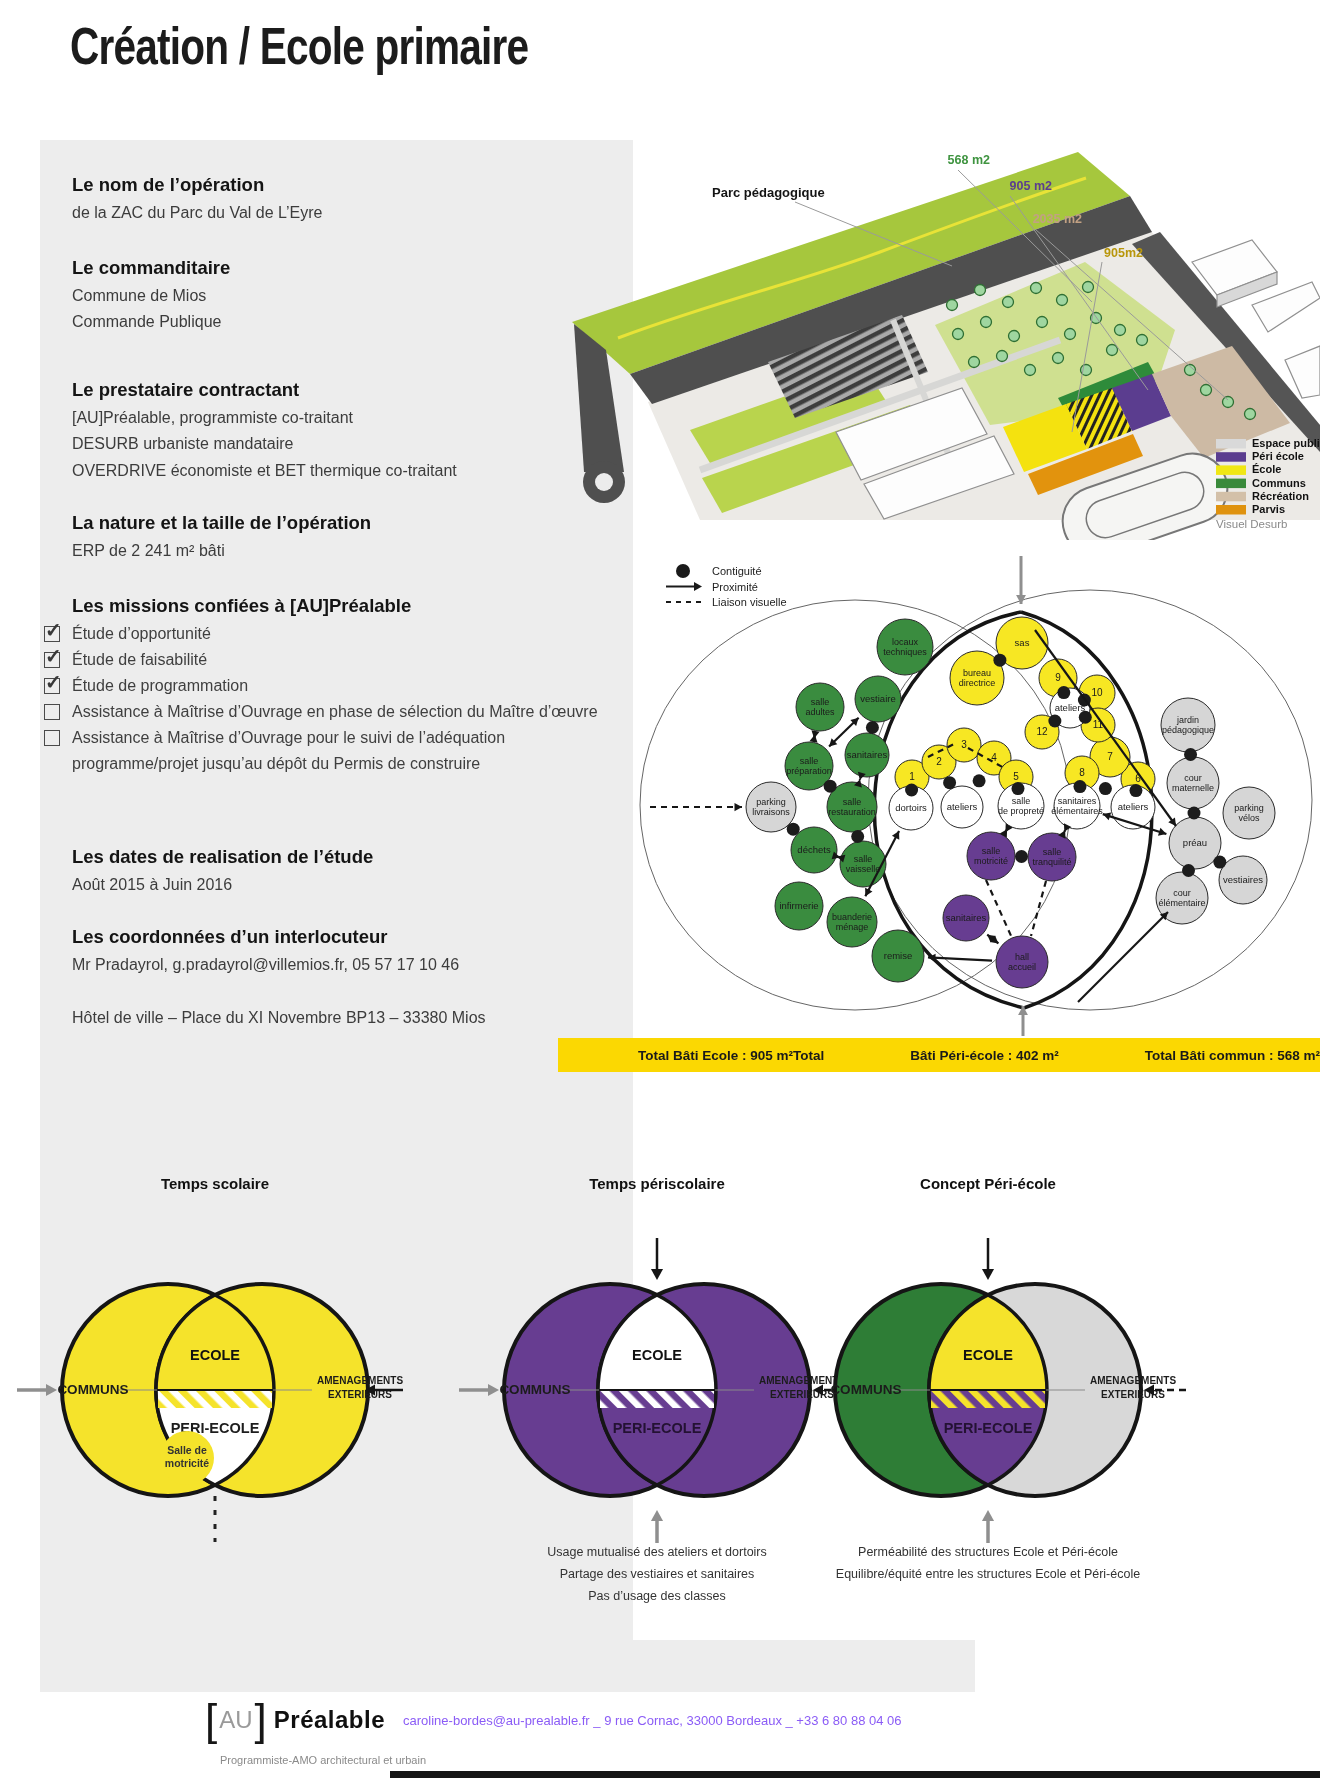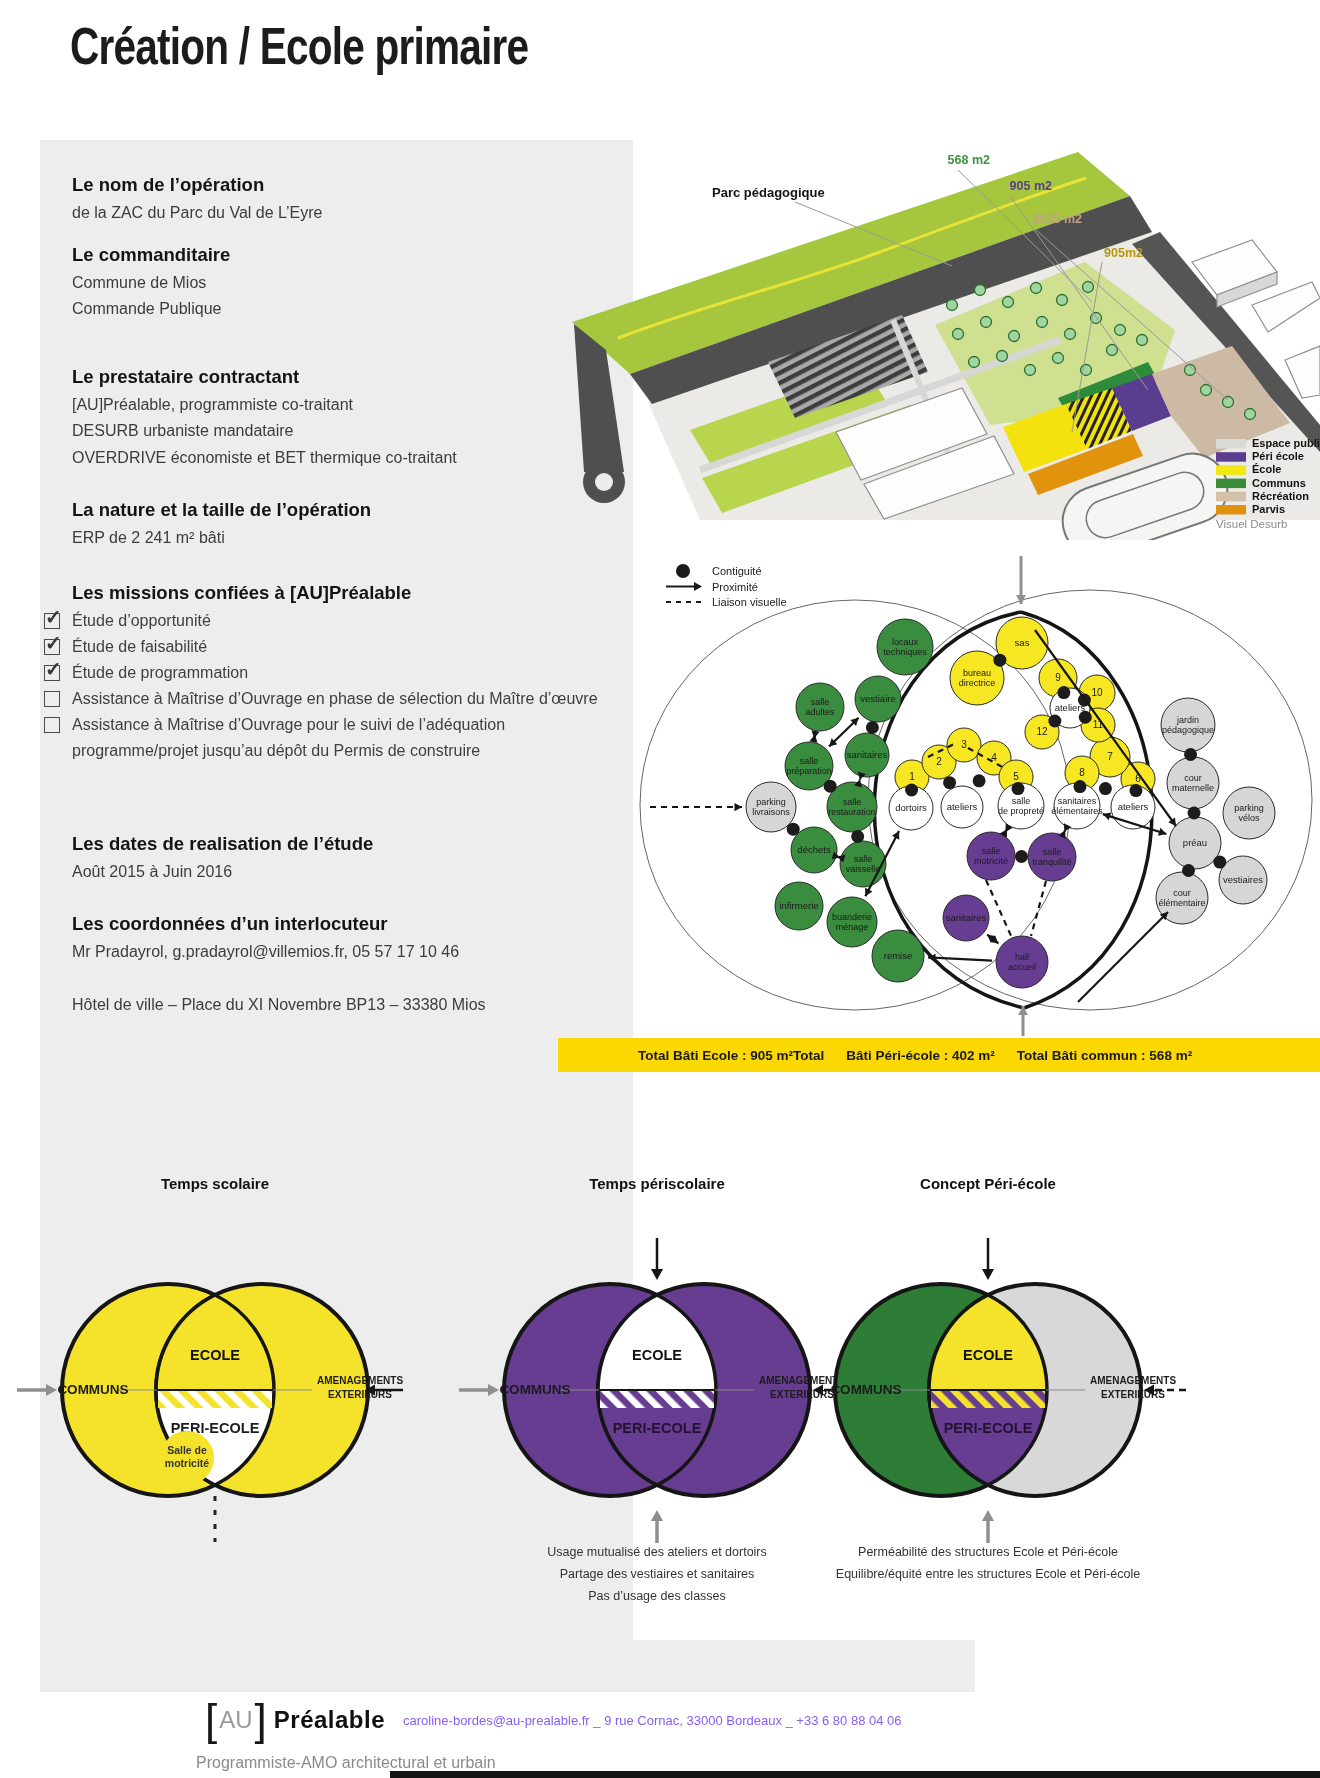--- a/index.html
+++ b/index.html
@@ -18,46 +18,46 @@
   .chk-row{display:flex;margin-left:-28px;align-items:flex-start;}
   .box{width:14px;height:14px;border:1.8px solid #4a4a4a;margin:5px 12px 0 0;flex:none;position:relative;background:#ededed;}
   .tick{position:absolute;top:-9px;left:0px;font-size:20px;color:#383838;font-weight:bold;}
   .chk-label{font-size:16px;color:#3f3f3f;line-height:26px;}
   
   #siteplan{position:absolute;left:560px;top:140px;}
   #bubbles{position:absolute;left:560px;top:540px;}
   #venns{position:absolute;left:0px;top:1165px;}
   
   #totalsbar{position:absolute;left:558px;top:1038px;width:762px;height:34px;display:flex;align-items:center;
-             padding-left:80px;box-sizing:border-box;gap:22px;}
+             padding-left:80px;box-sizing:border-box;gap:38px;justify-content:space-between;}
   #totalsbar span{font-size:13.5px;font-weight:bold;color:#1a1a1a;white-space:nowrap;}
   
   #footer{position:absolute;left:205px;top:1700px;display:flex;align-items:center;}
   .br{font-size:44px;font-weight:100;color:#161616;line-height:40px;}
   .au{font-size:24px;font-weight:normal;color:#9a9a9a;margin:0 2px;}
   .pname{font-size:24px;font-weight:800;color:#101010;margin-left:7px;letter-spacing:.5px;}
   .contact{font-size:13px;color:#8b5cf6;margin-left:18px;white-space:nowrap;}
-  #tagline{position:absolute;left:196px;top:1754px;font-size:16px;color:#8a8a8a;text-align:right;}
+  #tagline{position:absolute;left:220px;top:1754px;font-size:11px;color:#8a8a8a;text-align:right;}
   #bottom-bar{position:absolute;left:390px;top:1771px;width:930px;height:7px;background:#151515;}
 </style>
 </head>
 <body>
 
 <div id="page">
 
   <div id="page-title">Création / Ecole primaire</div>
 
   <div id="left-panel"></div>
   <div id="gray-strip"></div>
   <div id="left-content">
       <div class="section" style="margin-top: 0px;">
         <div class="sec-h">Le nom de l’opération</div>
         <div class="sec-line">de la ZAC du Parc du Val de L’Eyre</div>
       </div>
-      <div class="section" style="margin-top: 15px;">
+      <div class="section" style="margin-top: 28px;">
         <div class="sec-h">Le commanditaire</div>
         <div class="sec-line">Commune de Mios</div>
         <div class="sec-line">Commande Publique</div>
       </div>
       <div class="section" style="margin-top: 41px;">
         <div class="sec-h">Le prestataire contractant</div>
         <div class="sec-line">[AU]Préalable, programmiste co-traitant</div>
         <div class="sec-line">DESURB urbaniste mandataire</div>
         <div class="sec-line">OVERDRIVE économiste et BET thermique co-traitant</div>
       </div>

